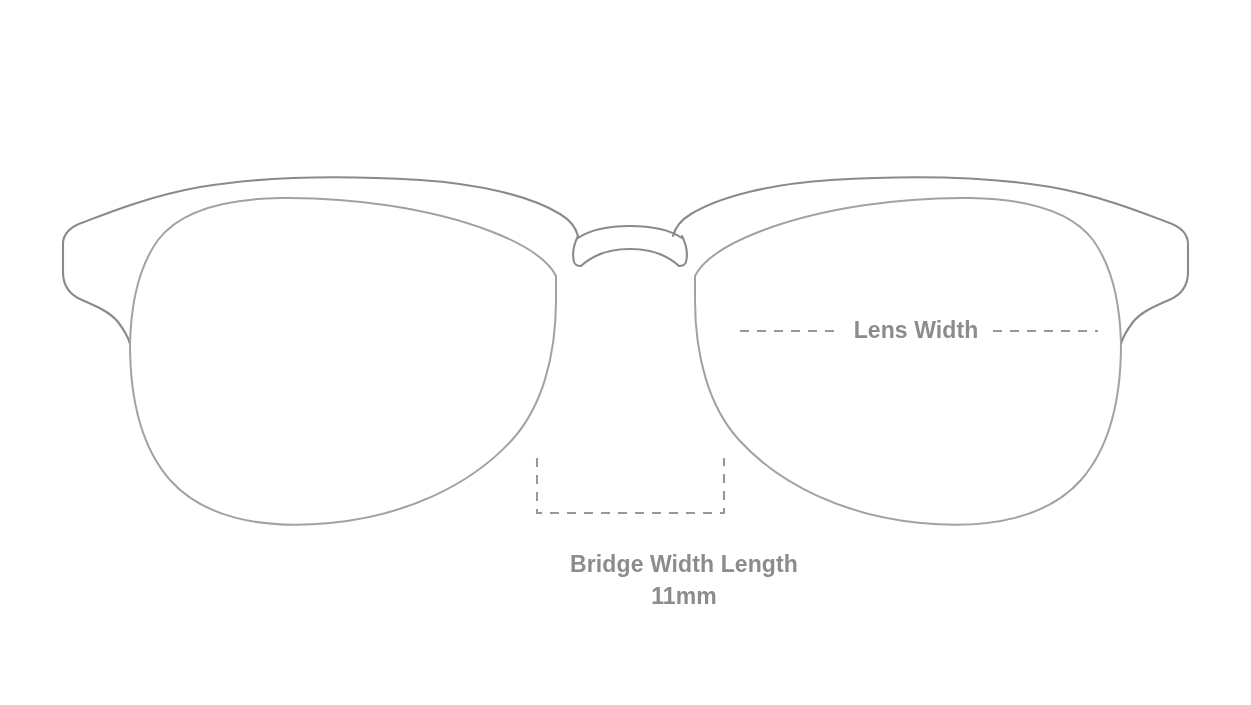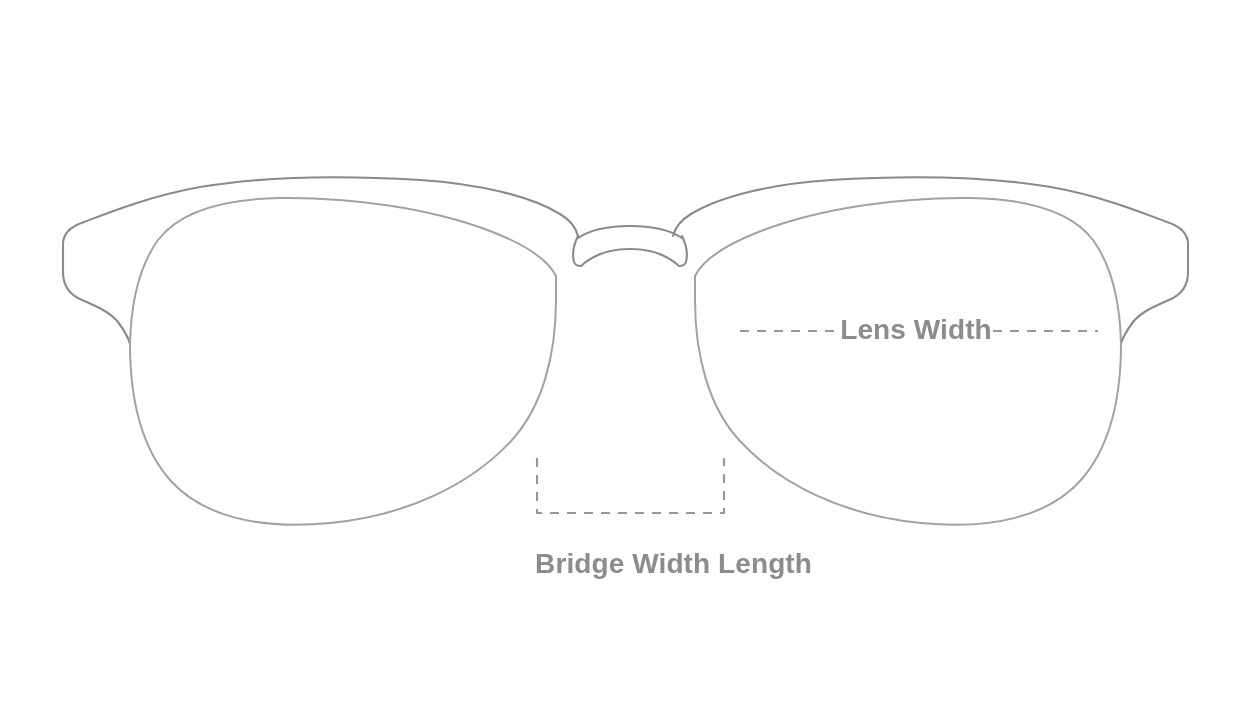--- a/index.html
+++ b/index.html
@@ -48,36 +48,35 @@
     stroke-width: 2.1;
     stroke-dasharray: 9 8;
     stroke-linecap: butt;
   }
   .dim-label {
     position: absolute;
     text-align: center;
     color: #8c8c8c;
     font-family: "Liberation Sans", sans-serif;
     font-weight: bold;
-    font-size: 28px;
+    font-size: 23px;
     line-height: 32px;
     letter-spacing: 0.1px;
     white-space: nowrap;
     user-select: none;
   }
   #lens-width-label {
     left: 776px;
     top: 314px;
     width: 280px;
   }
   #bridge-width-label {
-    left: 472px;
+    left: 514px;
     top: 548px;
     width: 340px;
-    text-align: right;
   }
   .label-value {
     display: block;
   }
 </style>
 </head>
 <body>
 
 <div id="diagram-root">
 
@@ -158,15 +157,16 @@
     <path class="dim-line" d="M 537 458 L 537 513 L 724 513 L 724 458"></path>
 
   </svg>
 
   <div id="lens-width-label" class="dim-label">
     <span>Lens Width</span>
   </div>
 
   <div id="bridge-width-label" class="dim-label">
     <span>Bridge Width Length</span>
+    <span class="label-value">11mm</span>
   </div>
 
 </div>
 
 </body></html>

